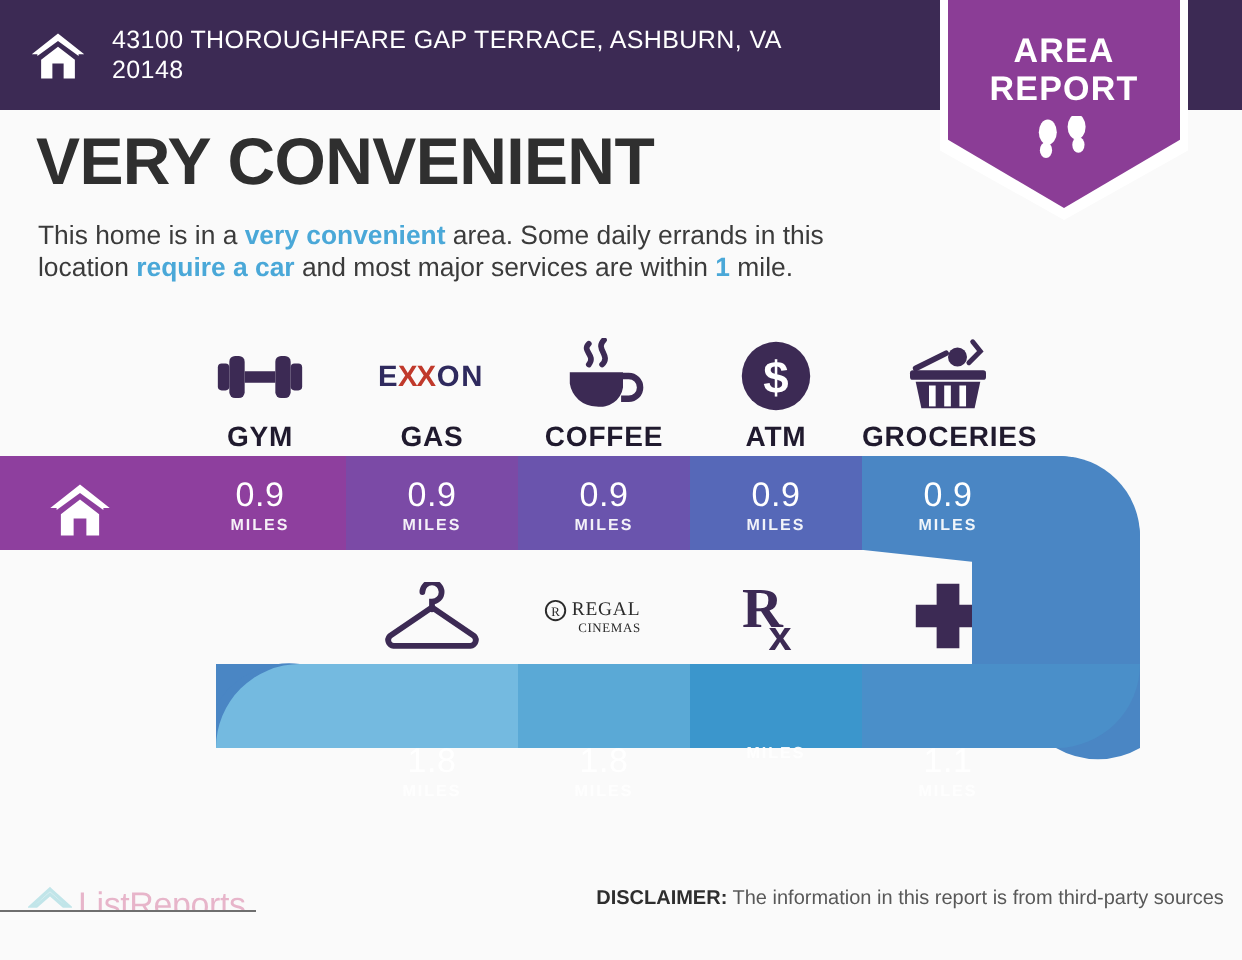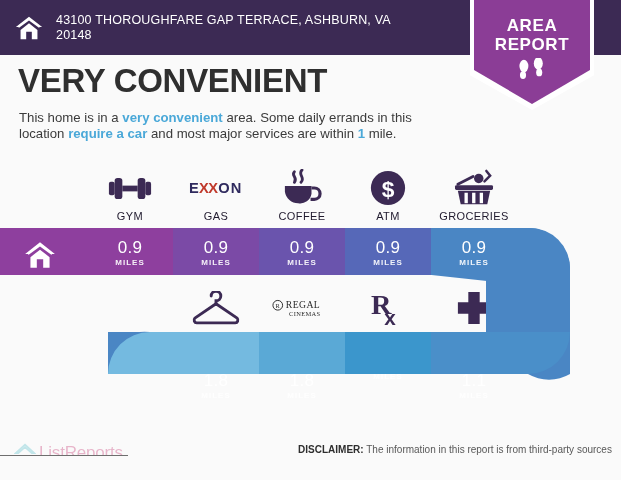--- a/index.html
+++ b/index.html
@@ -47,21 +47,21 @@
   .desc{
     position:absolute;left:19px;top:110px;width:420px;
     font-size:13.2px;line-height:16px;color:#3b3b3b;
   }
   .hl{color:#4aa8d8;font-weight:700;}
 
   
   .irow{position:absolute;display:flex;}
   .icell{width:86px;text-align:center;}
   .iglyph{height:40px;display:flex;align-items:center;justify-content:center;}
-  .ilabel{font-size:11px;font-weight:400;color:#201a2e;letter-spacing:.4px;margin-top:2px;}
+  .ilabel{font-size:14px;font-weight:700;color:#201a2e;letter-spacing:.4px;margin-top:2px;}
   .row1{left:87px;top:168px;}
   .row2{left:173px;top:288px;}
 
   
   .snake{position:absolute;left:0;top:228px;width:590px;height:190px;z-index:1;}
 
   .barlabels{position:absolute;display:flex;z-index:3;}
   .bl{width:86px;text-align:center;color:#fff;}
   .bl .v{font-size:17px;font-weight:400;line-height:19px;letter-spacing:.3px;}
   .bl .u{font-size:8px;font-weight:700;letter-spacing:1px;margin-top:1px;opacity:.92;}

